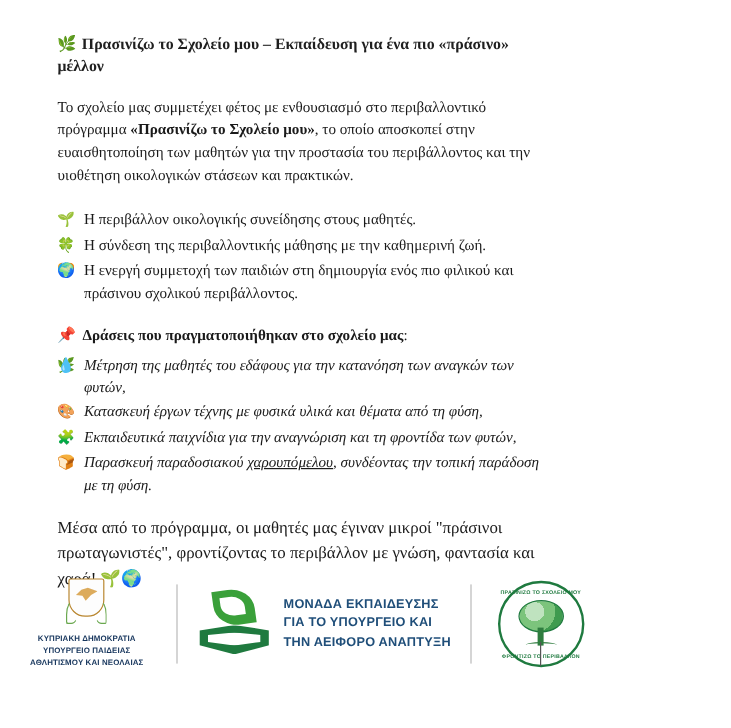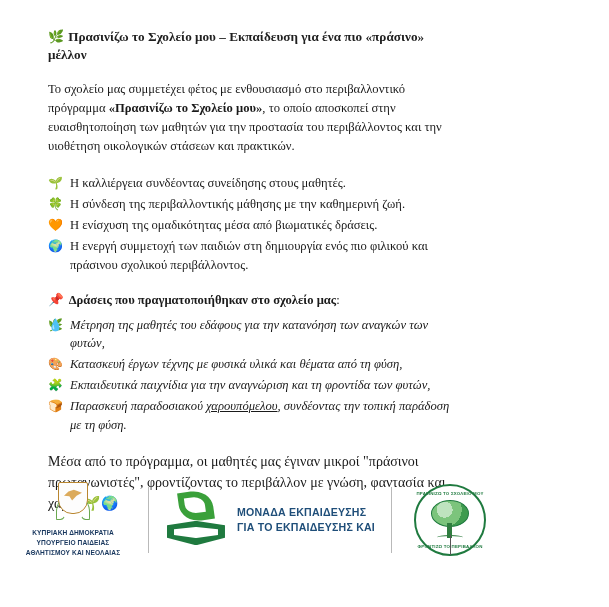--- a/index.html
+++ b/index.html
@@ -305,27 +305,27 @@
     <span class="em">🌿</span><span>Πρασινίζω το Σχολείο μου – Εκπαίδευση για ένα πιο «πράσινο» μέλλον</span>
   </h1>
 
   <p class="intro">
     <span>Το σχολείο μας συμμετέχει φέτος με ενθουσιασμό στο περιβαλλοντικό πρόγραμμα </span><span class="bold">«Πρασινίζω το Σχολείο μου»</span><span>, το οποίο αποσκοπεί στην ευαισθητοποίηση των μαθητών για την προστασία του περιβάλλοντος και την υιοθέτηση οικολογικών στάσεων και πρακτικών.</span>
   </p>
 
 
   <ul class="bul">
     <li>
-      <span class="em">🌱</span><span>Η καλλιέργεια συνδέοντας συνείδησης στους μαθητές.</span>
+      <span class="em">🌱</span><span>Η περιβάλλον οικολογικής συνείδησης στους μαθητές.</span>
     </li>
     <li>
       <span class="em">🍀</span><span>Η σύνδεση της περιβαλλοντικής μάθησης με την καθημερινή ζωή.</span>
     </li>
     <li>
-      <span class="em">🧡</span><span>Η ενίσχυση της ομαδικότητας μέσα από βιωματικές δράσεις.</span>
+      <span class="em">🧡</span>
     </li>
     <li>
       <span class="em">🌍</span><span>Η ενεργή συμμετοχή των παιδιών στη δημιουργία ενός πιο φιλικού και πράσινου σχολικού περιβάλλοντος.</span>
     </li>
   </ul>
 
   <div class="section-head">
     <span class="em">📌</span><span class="tail">Δράσεις που πραγματοποιήθηκαν στο σχολείο μας</span><span class="tail-normal">:</span>
   </div>
 
@@ -369,21 +369,22 @@
 
     <div class="divider"></div>
 
     <div class="f-block f-mono">
       <div class="mono-mark">
         <div class="leaf"></div>
         <div class="book"></div>
       </div>
       <div class="mono-text">
         <div>ΜΟΝΑΔΑ ΕΚΠΑΙΔΕΥΣΗΣ</div>
-        <div>ΓΙΑ ΤΟ ΕΚΠΑΙΔΕΥΣΗΣ ΚΑΙ</div>
+        <div>ΓΙΑ ΤΟ ΥΠΟΥΡΓΕΙΟ ΚΑΙ</div>
+        <div>ΤΗΝ ΑΕΙΦΟΡΟ ΑΝΑΠΤΥΞΗ</div>
       </div>
     </div>
 
     <div class="divider"></div>
 
     <div class="f-block f-seal">
       <div class="seal">
         <div class="ring-txt-top">ΠΡΑΣΙΝΙΖΩ ΤΟ ΣΧΟΛΕΙΟ ΜΟΥ</div>
         <div class="tree">
           <div class="crown"></div>

